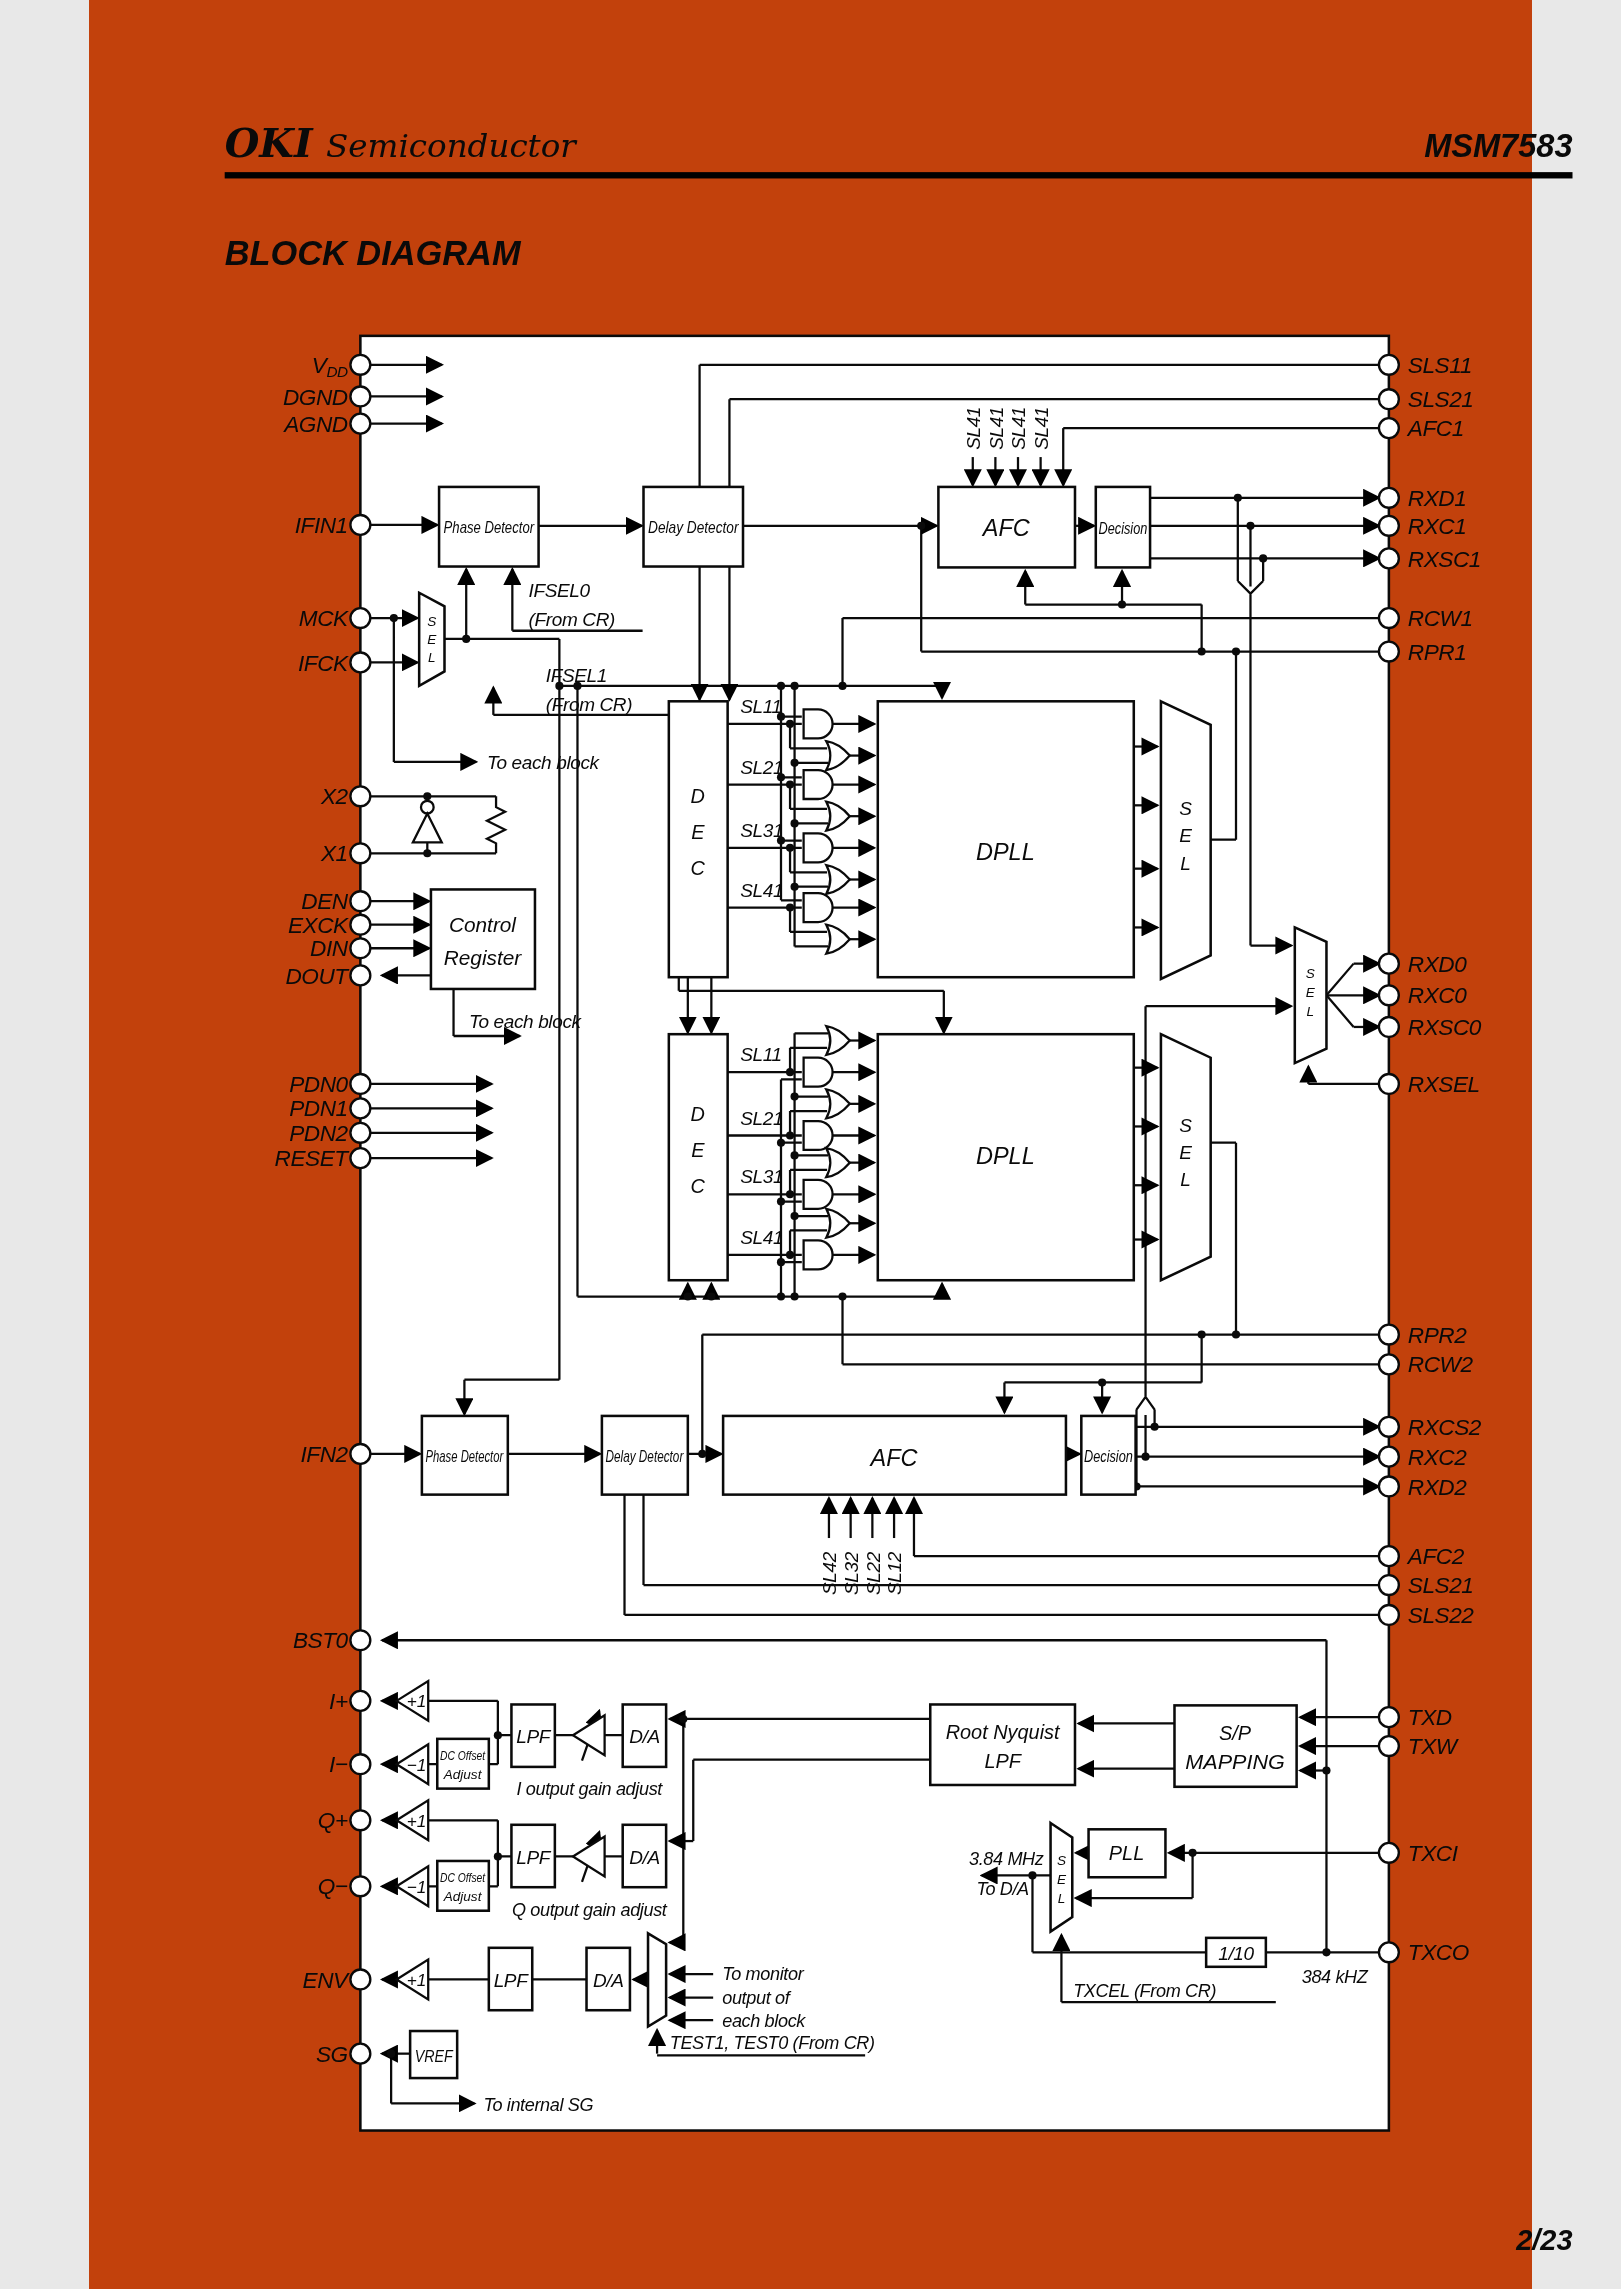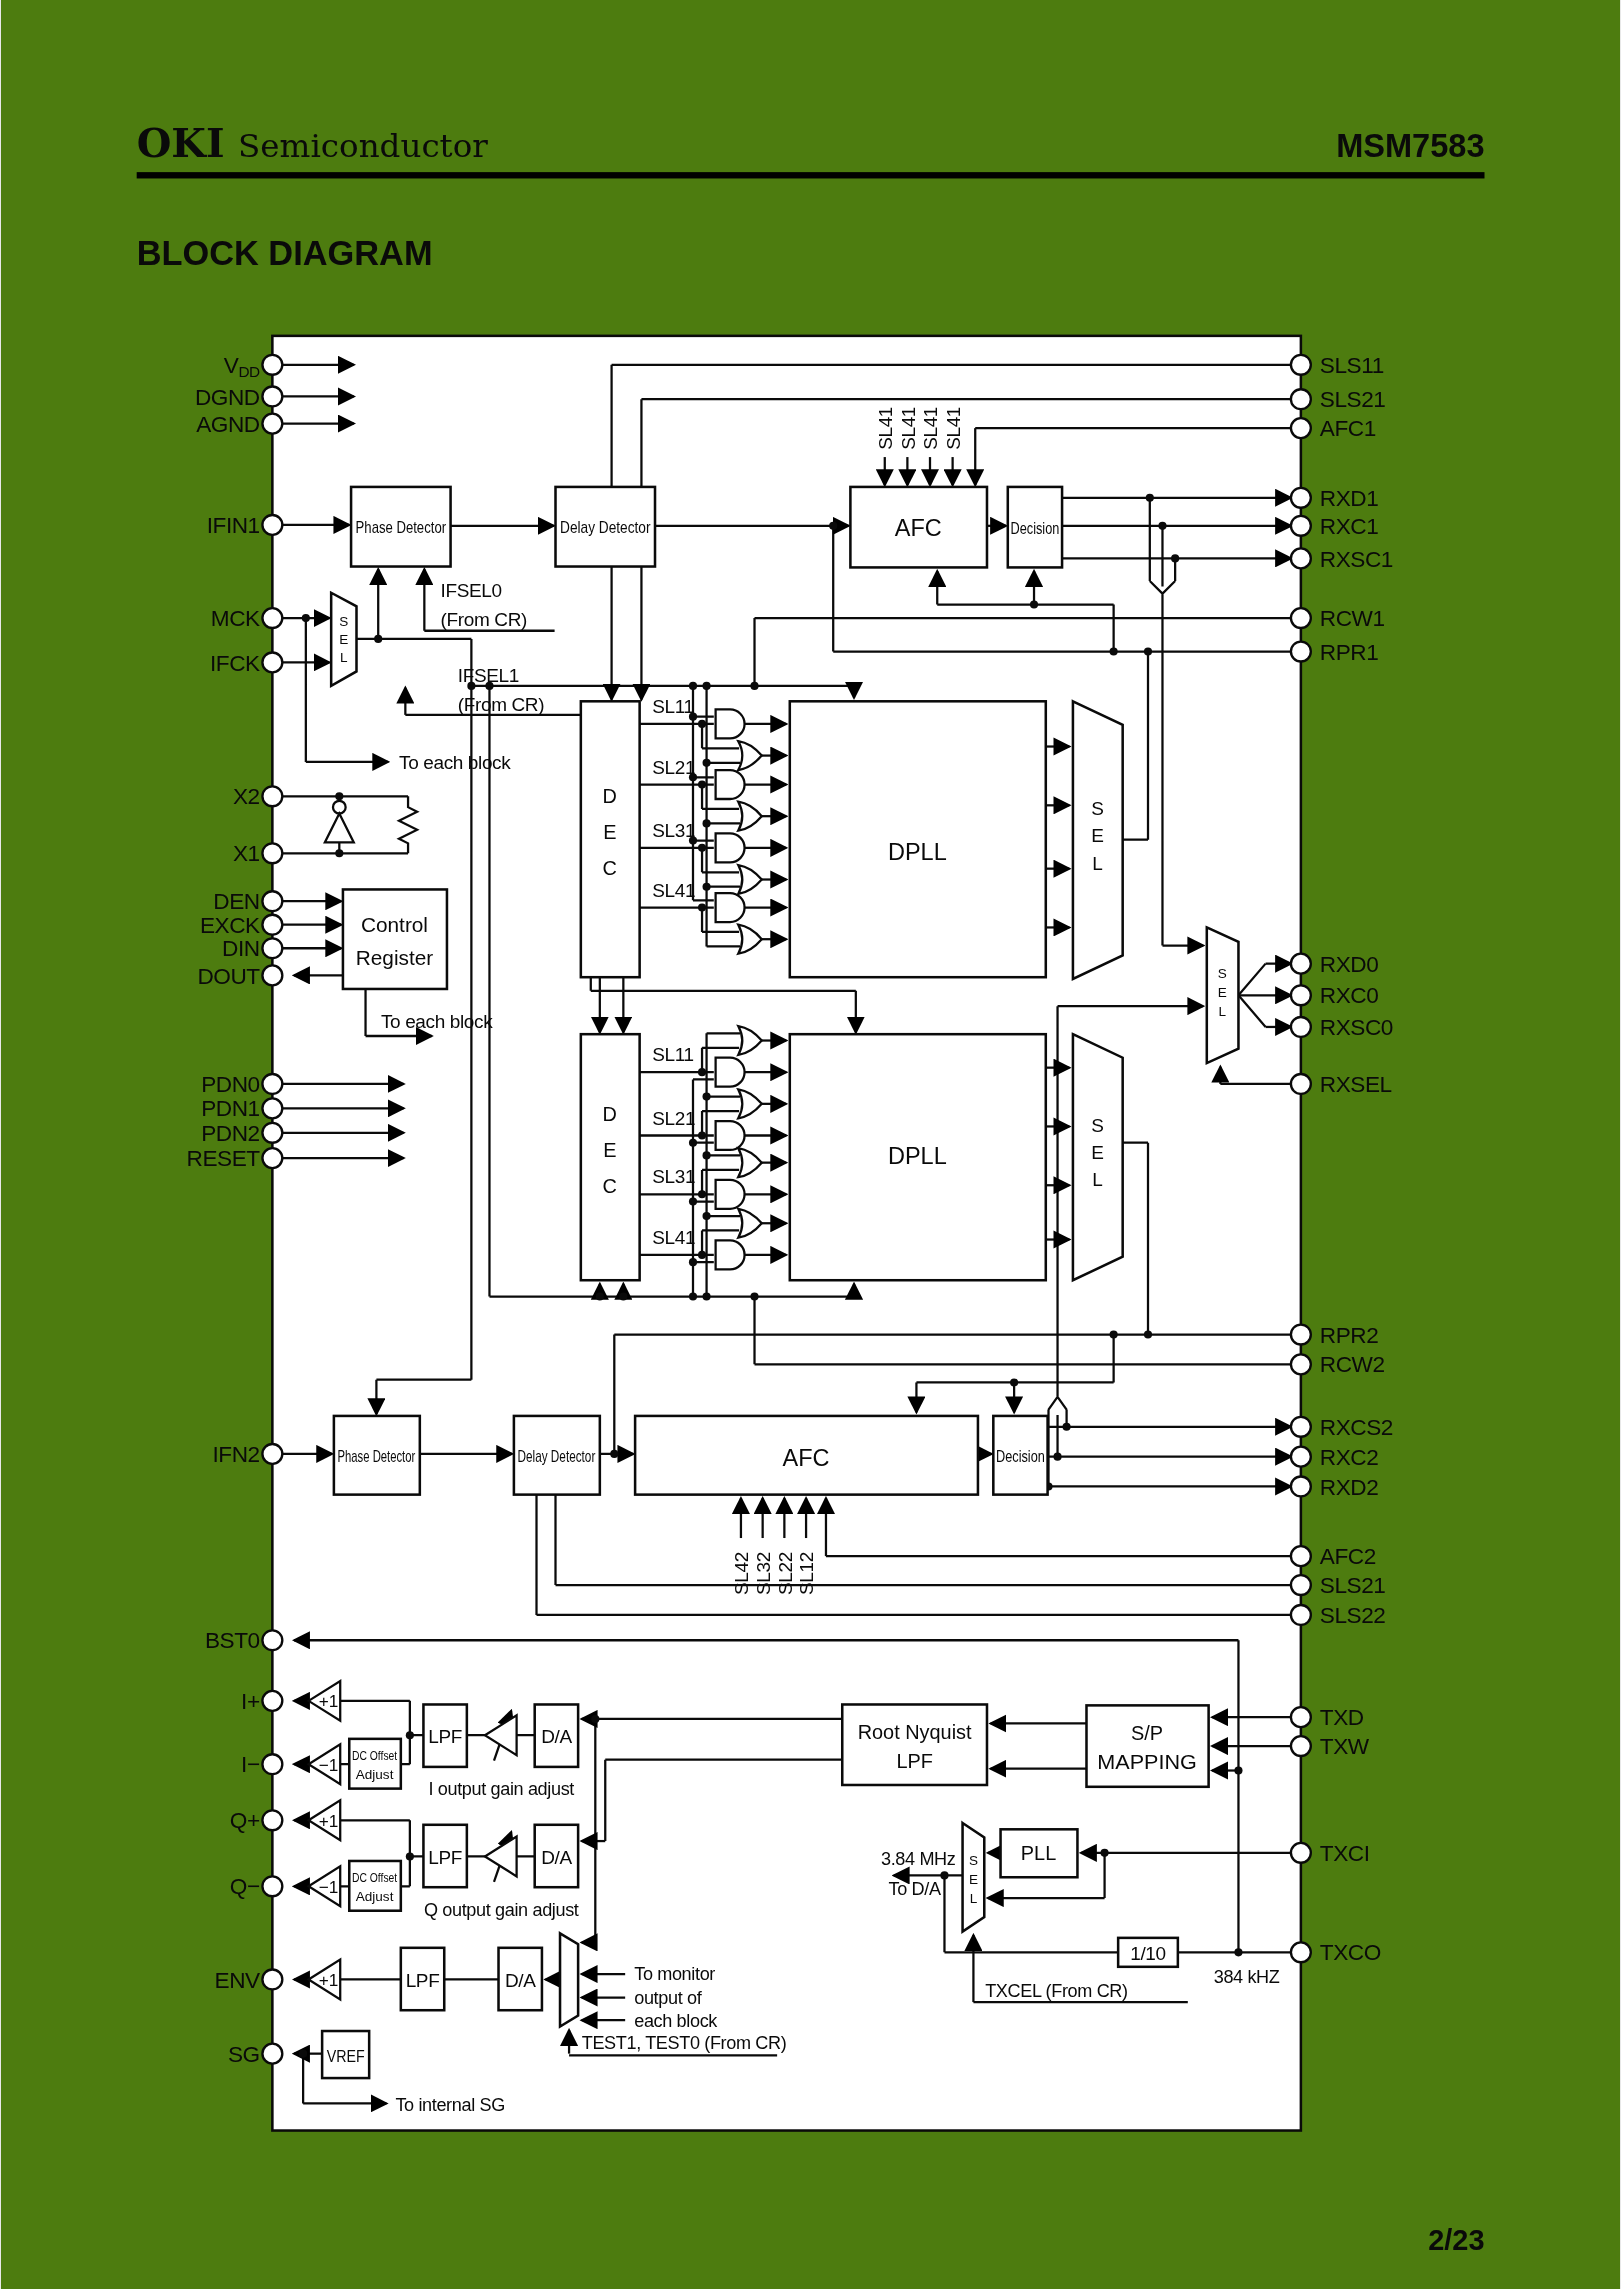--- a/index.html
+++ b/index.html
@@ -1,16 +1,16 @@
 <!DOCTYPE html>
 <html style="font-size:14.5px"><head>
 <meta charset="utf-8">
 <style>
   html,body{margin:0;padding:0;background:#e8e8e8;}
-  #page{width:1619px;height:2290px;background:#4d7c0f;position:relative;margin:0 auto;}
+  #page{width:1443px;height:2290px;background:#c2410c;position:relative;margin:0 auto;font-style:italic;}
   svg{position:absolute;left:0;top:0;}
   svg text{font-family:"Liberation Sans",sans-serif;fill:#0a0a0a;}
   .serif{font-family:"DejaVu Serif",serif;}
   .b{font-weight:bold;}
   .w{stroke:#0a0a0a;stroke-width:2.5;fill:none;}
   .bx{stroke:#0a0a0a;stroke-width:2.8;fill:#ffffff;}
   .tri{stroke:#0a0a0a;stroke-width:2.5;fill:#ffffff;}
   .dot{fill:#0a0a0a;stroke:none;}
   .pin{fill:#ffffff;stroke:#0a0a0a;stroke-width:2.6;}
   .t44{font-size:44px;} .t38{font-size:38px;} .t36{font-size:36px;} .t32{font-size:32px;}

